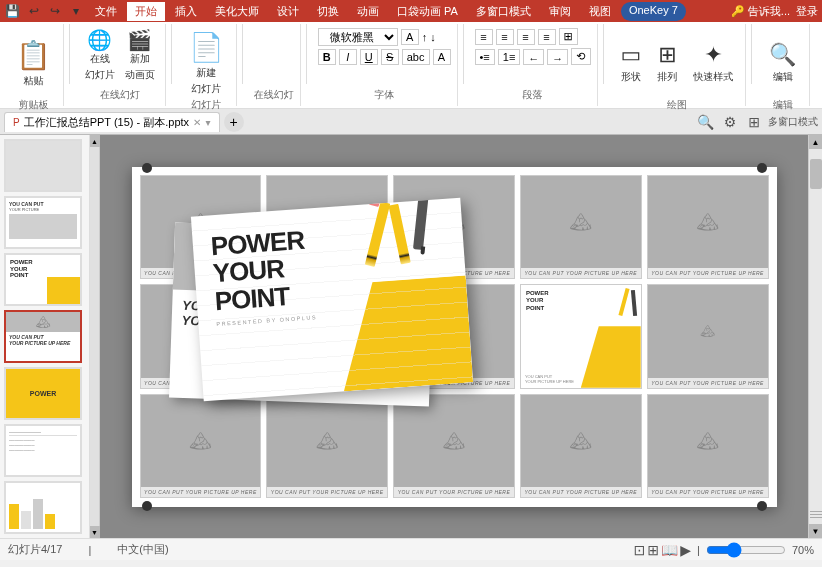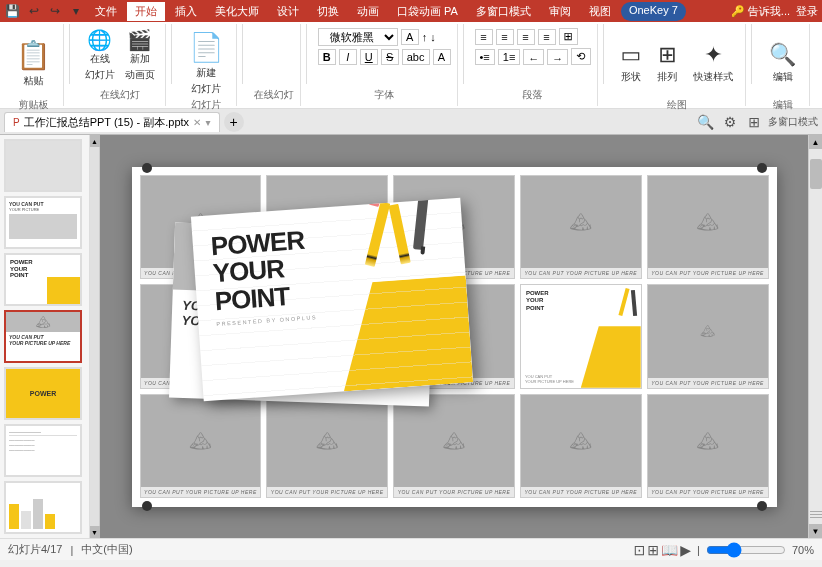--- a/index.html
+++ b/index.html
@@ -202,21 +202,21 @@
     
     .status-bar {
       height: 22px;
       background: #f5f5f5;
       border-top: 1px solid #ddd;
       display: flex;
       align-items: center;
       padding: 0 8px;
       font-size: 11px;
       color: #555;
-      gap: 8px;
+      gap: 26px;
     }
 
     
     .qat { display: flex; align-items: center; gap: 3px; }
     .qat-btn { width: 18px; height: 18px; display: flex; align-items: center; justify-content: center; cursor: pointer; font-size: 12px; color: #333; border-radius: 2px; }
 
     
     .onekey-badge {
       background: #2c5aa0;
       color: white;

